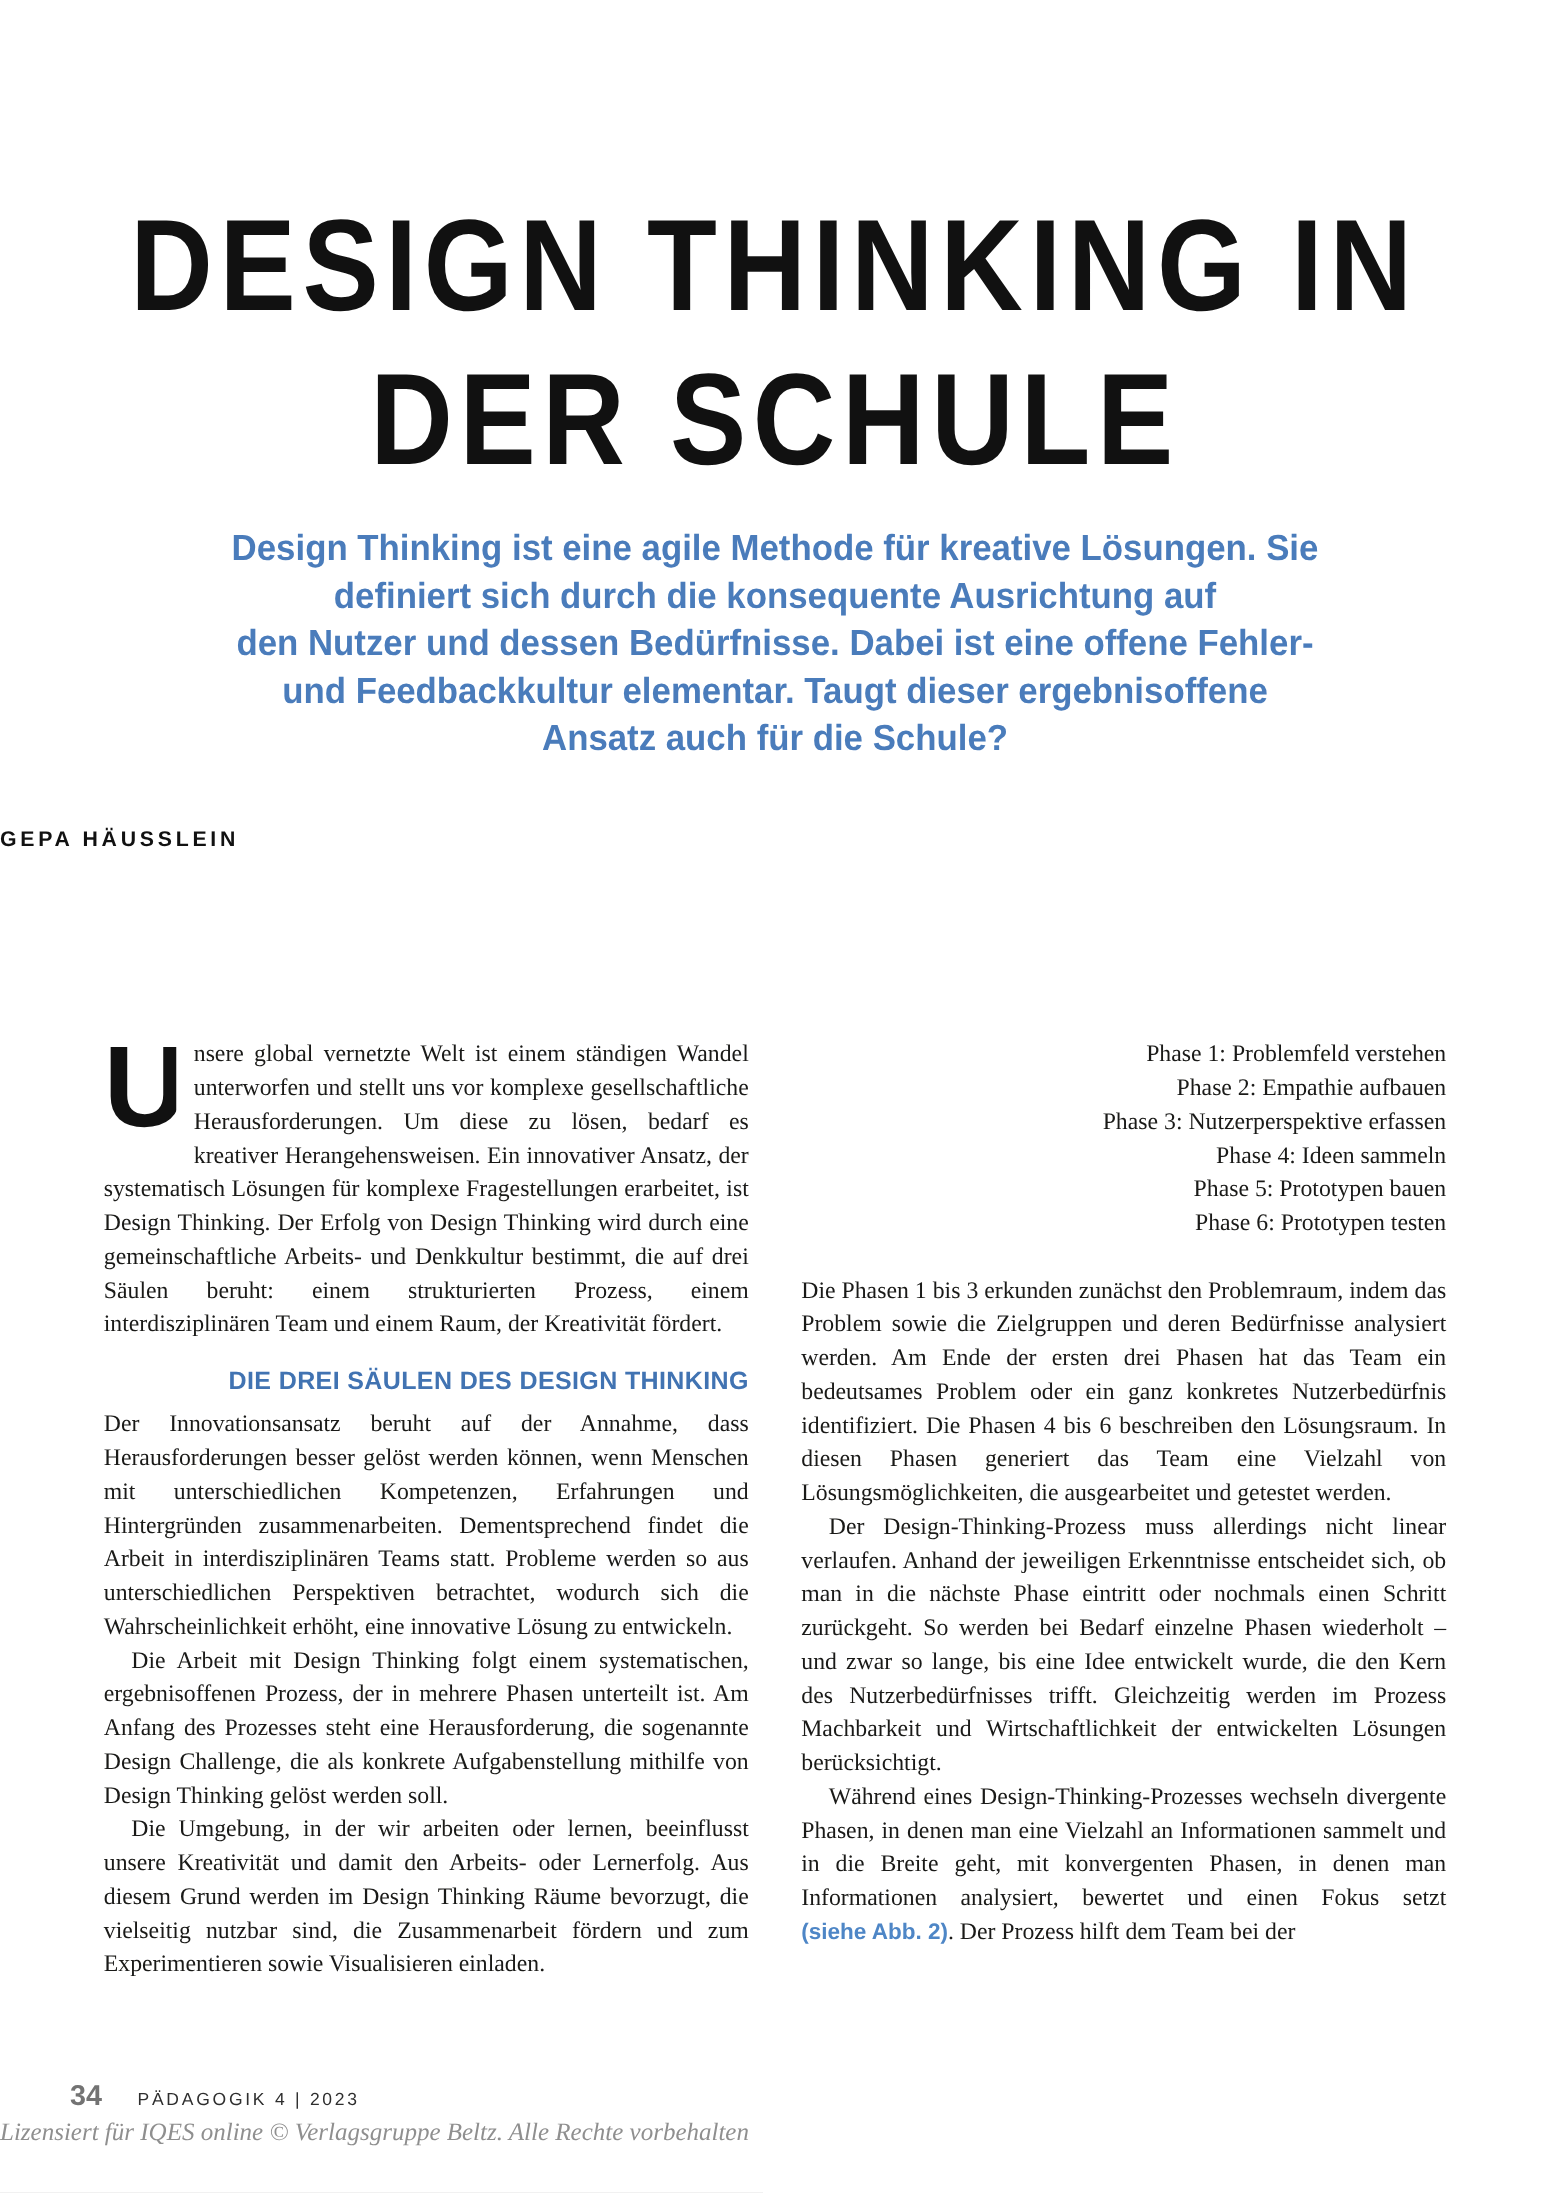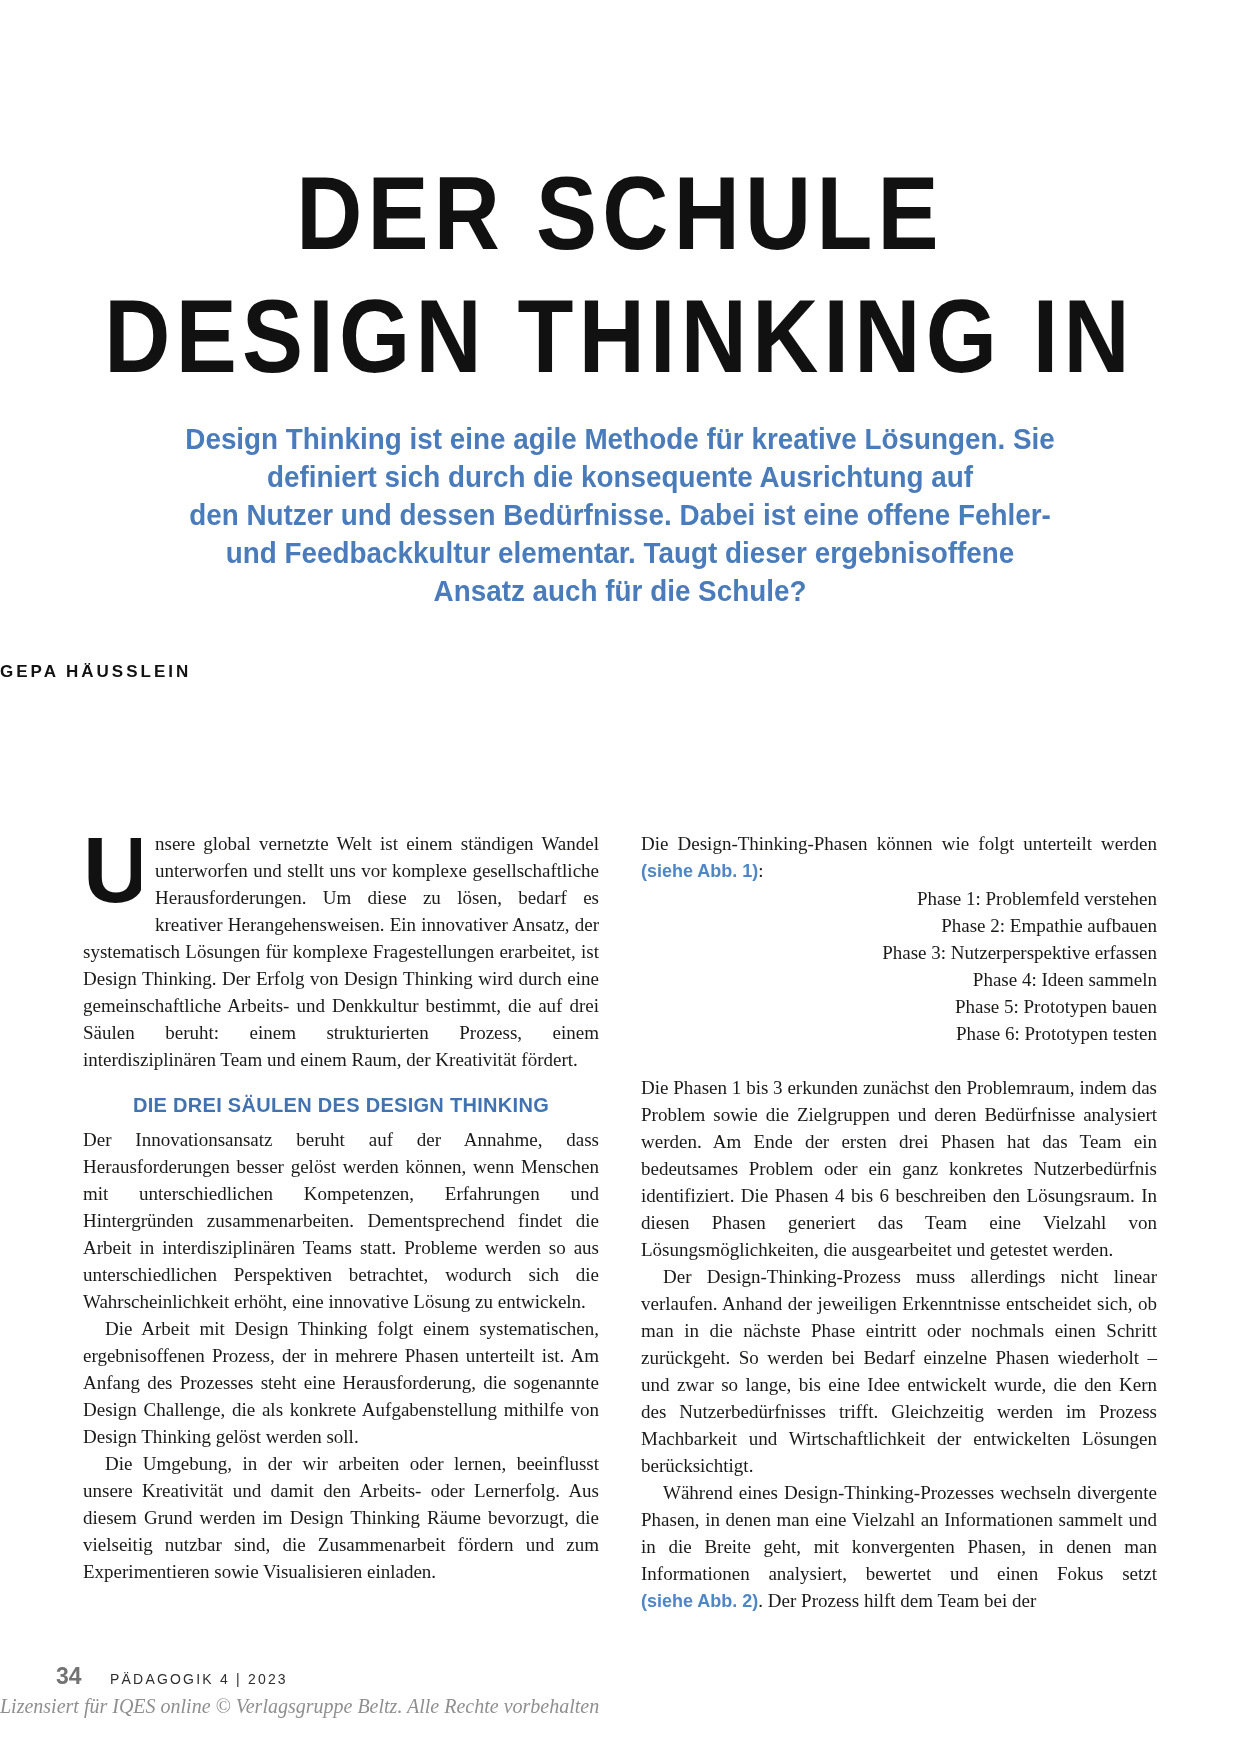--- a/index.html
+++ b/index.html
@@ -41,21 +41,21 @@
   .dropcap {
     float:left; width:58px; height:76px; overflow:hidden;
     font-family:"Liberation Sans", sans-serif; font-weight:bold;
     font-size:92px; line-height:72px; color:#111;
     margin:4px 14px 2px 0;
   }
 
   .section-heading {
     font-family:"Liberation Sans", sans-serif; font-weight:bold;
     font-size:20px; letter-spacing:0.3px; color:#4173b2;
-    margin:19px 0 7px 0; text-align:center;
+    margin:19px 0 7px 0; text-align:right;
   }
 
   .abb-link {
     font-family:"Liberation Sans", sans-serif; font-weight:bold;
     font-size:18px; color:#4e86c6; cursor:pointer; white-space:nowrap;
   }
 
   .phases { margin:0 0 27px 0; }
   .phase-item { padding-left:26px; line-height:27px; text-align:right; }
 
@@ -78,24 +78,24 @@
     font-family:"Liberation Serif", serif; font-size:20px; color:#8f8f8f;font-style:italic;
   }
 </style>
 </head>
 <body>
 
 <div class="page">
 
   <div class="title">
     <div class="title-line">
-      <span>DER SCHULE</span>
+      <span>DESIGN THINKING IN</span>
     </div>
     <div class="title-line">
-      <span>DESIGN THINKING IN</span>
+      <span>DER SCHULE</span>
     </div>
   </div>
 
   <div class="subtitle">Design Thinking ist eine agile Methode für kreative Lösungen. Sie
 definiert sich durch die konsequente Ausrichtung auf
 den Nutzer und dessen Bedürfnisse. Dabei ist eine offene Fehler-
 und Feedbackkultur elementar. Taugt dieser ergebnisoffene
 Ansatz auch für die Schule?</div>
 
   <div class="author">GEPA HÄUSSLEIN</div>
@@ -104,21 +104,20 @@
 
     <div class="col">
       <p><span class="dropcap">U</span><span>nsere global vernetzte Welt ist einem ständigen Wandel unterworfen und stellt uns vor komplexe gesellschaftliche Herausforderungen. Um diese zu lösen, bedarf es kreativer Herangehensweisen. Ein innovativer Ansatz, der systematisch Lösungen für komplexe Fragestellungen erarbeitet, ist Design Thinking. Der Erfolg von Design Thinking wird durch eine gemeinschaftliche Arbeits- und Denkkultur bestimmt, die auf drei Säulen beruht: einem strukturierten Prozess, einem interdisziplinären Team und einem Raum, der Kreativität fördert.</span></p>
       <div class="section-heading">DIE DREI SÄULEN DES DESIGN THINKING</div>
       <p>Der Innovationsansatz beruht auf der Annahme, dass Herausforderungen besser gelöst werden können, wenn Menschen mit unterschiedlichen Kompetenzen, Erfahrungen und Hintergründen zusammenarbeiten. Dementsprechend findet die Arbeit in interdisziplinären Teams statt. Probleme werden so aus unterschiedlichen Perspektiven betrachtet, wodurch sich die Wahrscheinlichkeit erhöht, eine innovative Lösung zu entwickeln.</p>
       <p class="indent">Die Arbeit mit Design Thinking folgt einem systematischen, ergebnisoffenen Prozess, der in mehrere Phasen unterteilt ist. Am Anfang des Prozesses steht eine Herausforderung, die sogenannte Design Challenge, die als konkrete Aufgabenstellung mithilfe von Design Thinking gelöst werden soll.</p>
       <p class="indent">Die Umgebung, in der wir arbeiten oder lernen, beeinflusst unsere Kreativität und damit den Arbeits- oder Lernerfolg. Aus diesem Grund werden im Design Thinking Räume bevorzugt, die vielseitig nutzbar sind, die Zusammenarbeit fördern und zum Experimentieren sowie Visualisieren einladen.</p>
     </div>
 
     <div class="col">
-      <p><span>Die Design-Thinking-Phasen können wie folgt unterteilt werden </span><span class="abb-link">(siehe Abb. 1)</span><span>:</span></p>
       <div class="phases">
         <div class="phase-item">Phase 1: Problemfeld verstehen</div>
         <div class="phase-item">Phase 2: Empathie aufbauen</div>
         <div class="phase-item">Phase 3: Nutzerperspektive erfassen</div>
         <div class="phase-item">Phase 4: Ideen sammeln</div>
         <div class="phase-item">Phase 5: Prototypen bauen</div>
         <div class="phase-item">Phase 6: Prototypen testen</div>
       </div>
       <p>Die Phasen 1 bis 3 erkunden zunächst den Problemraum, indem das Problem sowie die Zielgruppen und deren Bedürfnisse analysiert werden. Am Ende der ersten drei Phasen hat das Team ein bedeutsames Problem oder ein ganz konkretes Nutzerbedürfnis identifiziert. Die Phasen 4 bis 6 beschreiben den Lösungsraum. In diesen Phasen generiert das Team eine Vielzahl von Lösungsmöglichkeiten, die ausgearbeitet und getestet werden.</p>
       <p class="indent">Der Design-Thinking-Prozess muss allerdings nicht linear verlaufen. Anhand der jeweiligen Erkenntnisse entscheidet sich, ob man in die nächste Phase eintritt oder nochmals einen Schritt zurückgeht. So werden bei Bedarf einzelne Phasen wiederholt – und zwar so lange, bis eine Idee entwickelt wurde, die den Kern des Nutzerbedürfnisses trifft. Gleichzeitig werden im Prozess Machbarkeit und Wirtschaftlichkeit der entwickelten Lösungen berücksichtigt.</p>

